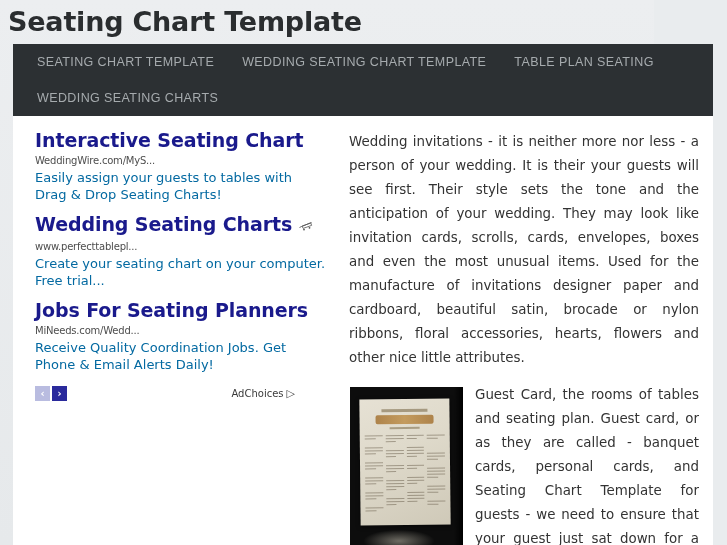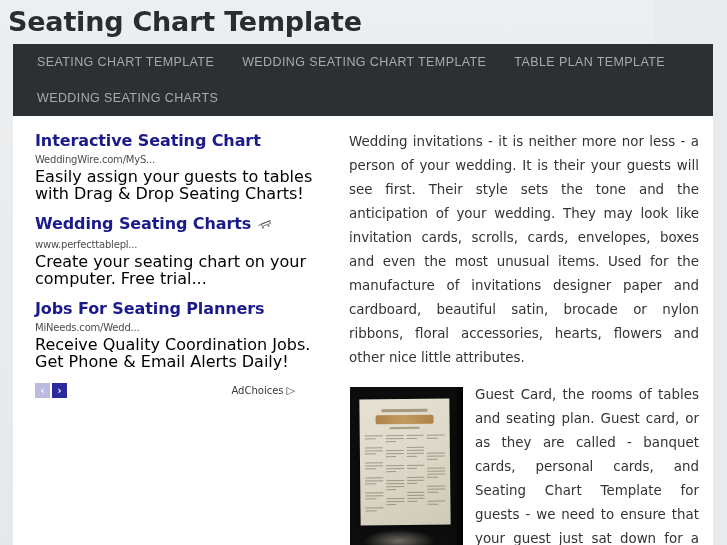--- a/index.html
+++ b/index.html
@@ -83,42 +83,42 @@
     margin: 0 14px 6px 8px;
     padding-top: 2px;
   }
   .ad-unit { margin-bottom: 13px; }
   .ad-title-line {
     line-height: 17px;
     margin-bottom: 1px;
   }
   .ad-title {
     color: #1a1a8c;
-    font-size: 16px;
+    font-size: 19px;
     font-weight: bold;
     text-decoration: none;
     font-family: "DejaVu Sans", sans-serif;
     letter-spacing: -0.1px;
     cursor: pointer;
   }
   .ad-url {
     color: #4d4d4d;
     font-size: 10px;
     font-family: "DejaVu Sans", sans-serif;
     letter-spacing: -0.2px;
     white-space: nowrap;
   }
   .cart-icon {
     display: inline-block;
     vertical-align: middle;
     margin: 0 2px 2px 2px;
   }
   .ad-desc {
-    color: #000000;
-    font-size: 16px;
+    color: #0369a1;
+    font-size: 13px;
     line-height: 16.5px;
     font-family: "DejaVu Sans", sans-serif;
     max-width: 290px;
   }
 
   .ad-footer {
     margin-top: 10px;
     display: flex;
     align-items: center;
     justify-content: space-between;
@@ -237,21 +237,21 @@
 <div id="page">
 
   <div class="site-header">
     <h1 class="site-title">Seating Chart Template</h1>
   </div>
 
   <nav class="navbar">
     <div class="nav-row">
       <a class="nav-item">SEATING CHART TEMPLATE</a>
       <a class="nav-item">WEDDING SEATING CHART TEMPLATE</a>
-      <a class="nav-item">TABLE PLAN TEMPLATE</a>
+      <a class="nav-item">TABLE PLAN SEATING</a>
     </div>
     <div class="nav-row">
       <a class="nav-item">WEDDING SEATING CHARTS</a>
     </div>
   </nav>
 
   <div class="content clearfix">
 
     <div class="ad-block">
 

